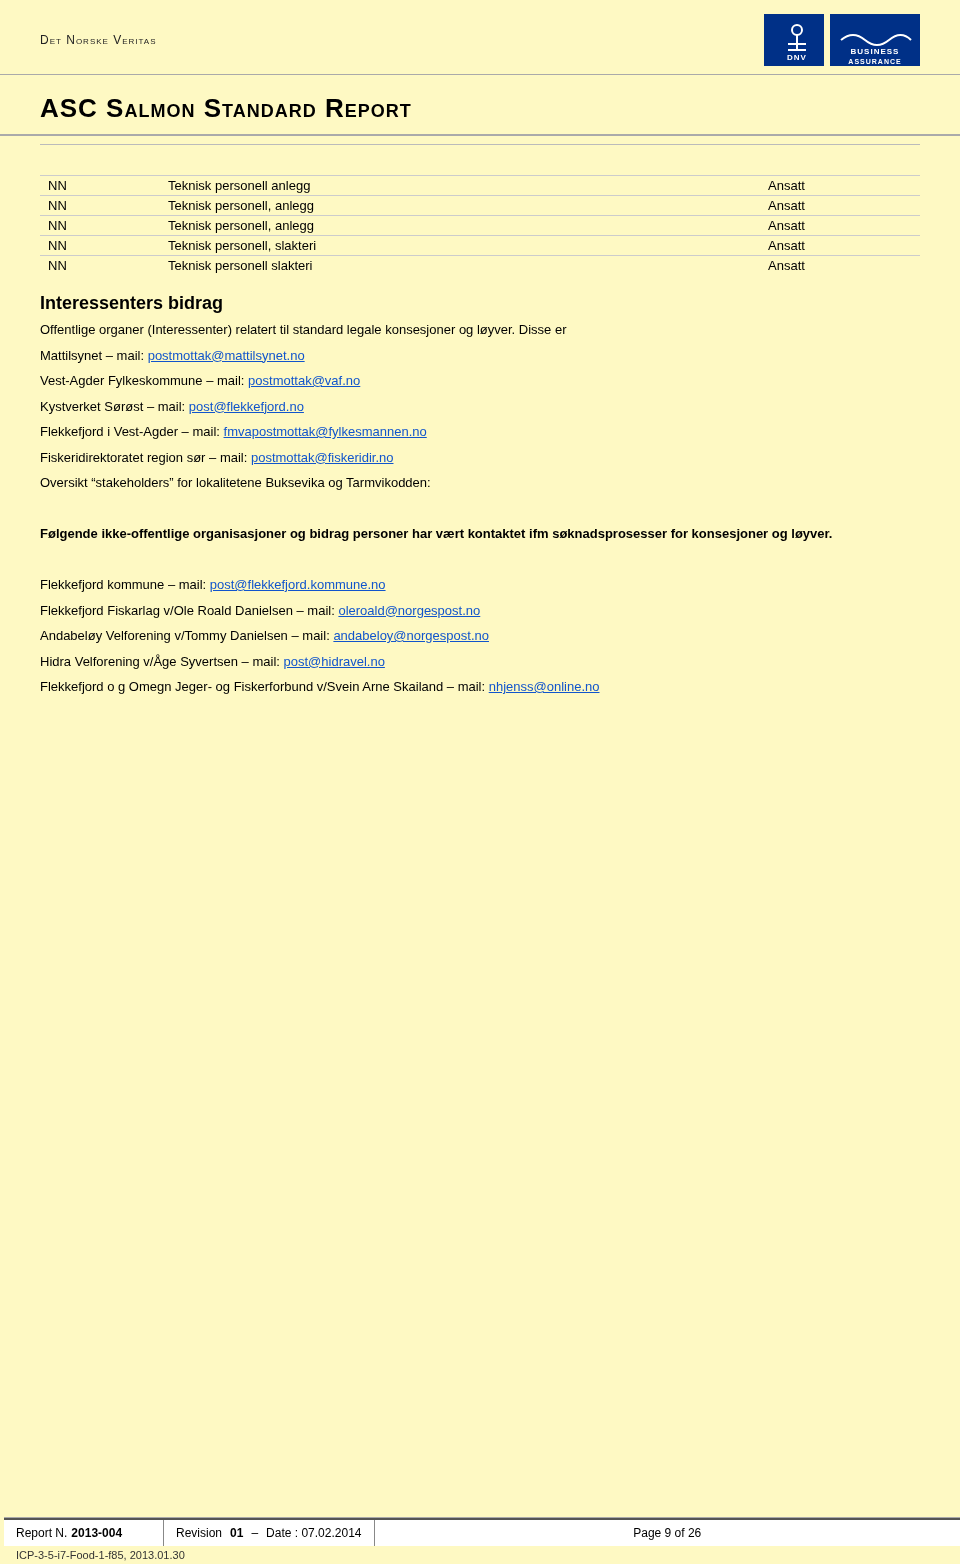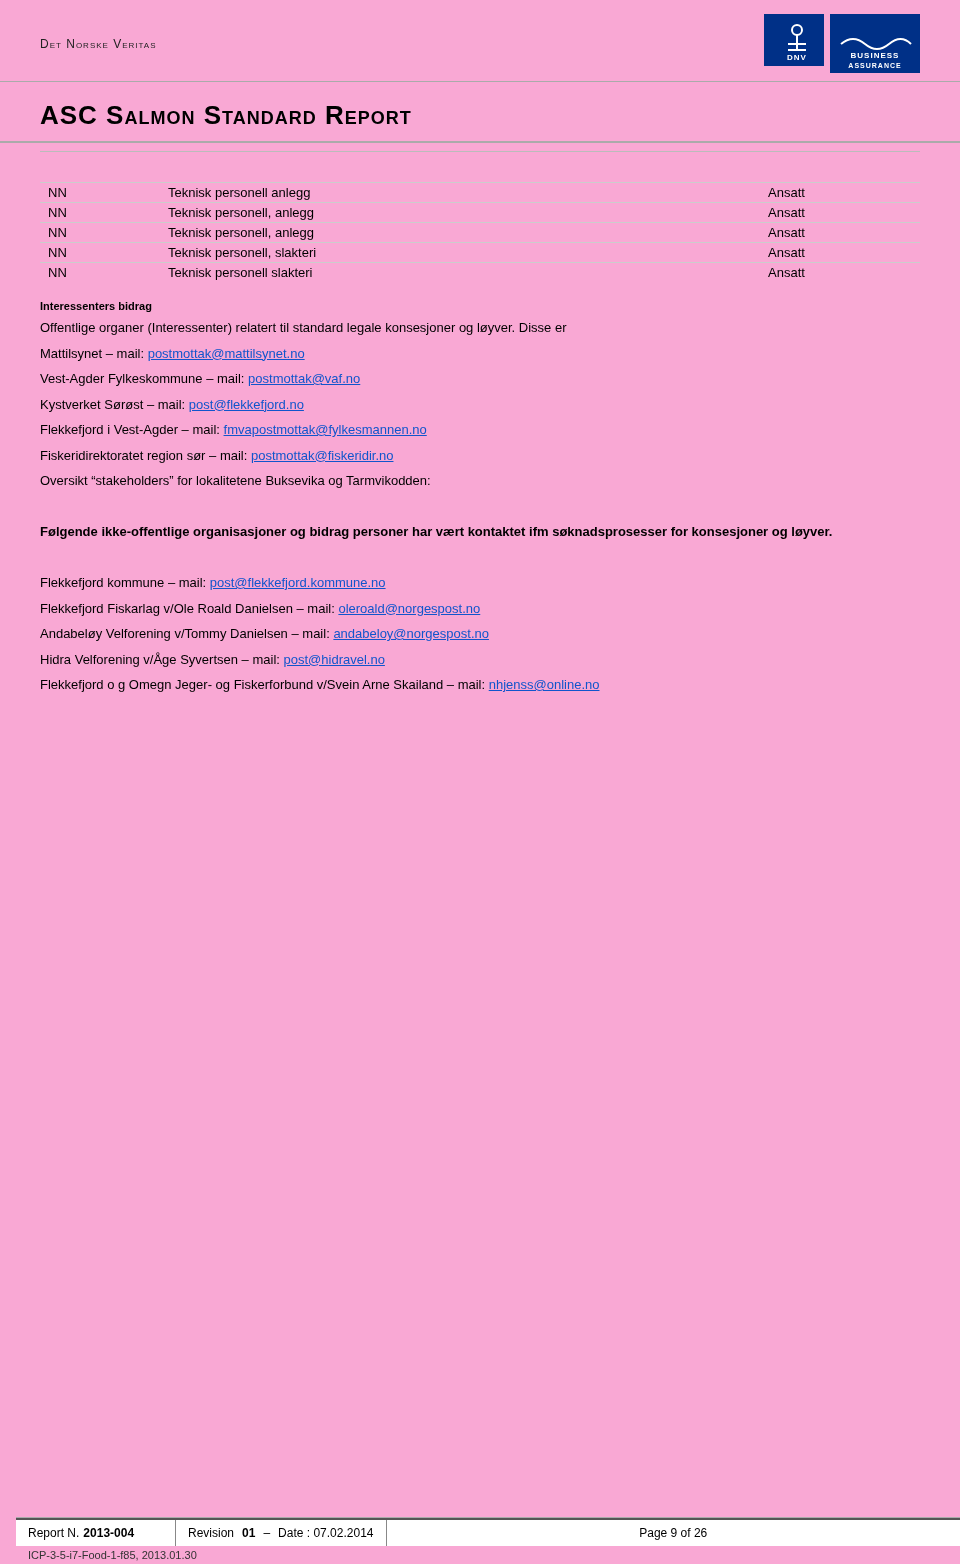--- a/index.html
+++ b/index.html
@@ -10,21 +10,21 @@
       background: #fff;
       width: 960px;
       min-height: 1564px;
       position: relative;
     }
     .page-wrapper {
       width: 960px;
       min-height: 1564px;
       padding: 0;
       position: relative;
-      background: #f9a8d4;
+      background: #fef9c3;
     }
     .header-org-name {
       font-size: 12px;
       font-weight: normal;
       letter-spacing: 1px;
       color: #222;
       font-variant: small-caps;
     }
     
     .title-section {
@@ -65,41 +65,41 @@
       width: 300px;
     }
     .nn-table td:nth-child(3) {
       width: 80px;
     }
     .nn-table .border-row td {
       border-top: 1px solid #ccc;
     }
     
     .section-heading {
-      font-size: 11px;
+      font-size: 18px;
       font-weight: bold;
       margin: 18px 0 6px 0;
     }
     .section-text {
       font-size: 13px;
       margin-bottom: 6px;
       line-height: 1.5;
     }
     .link-text {
       color: #1155cc;
       text-decoration: underline;
     }
     .bold-text {
       font-weight: bold;
     }
     
     .footer {
       position: absolute;
       bottom: 0;
-      left: 16px;
+      left: 4px;
       right: 0;
       border-top: 1px solid #aaa;
     }
     .footer-main {
       display: flex;
       align-items: stretch;
       background: #fff;
       border-top: 2px solid #555;
     }
     .footer-cell {
@@ -137,21 +137,21 @@
       align-items: center;
       justify-content: flex-end;
       letter-spacing: 1px;
     }
     .business-logo-box {
       background: #003087;
       color: white;
       font-size: 9px;
       font-weight: bold;
       width: 90px;
-      height: 59px;
+      height: 52px;
       display: flex;
       flex-direction: column;
       align-items: center;
       justify-content: center;
       line-height: 1.3;
       letter-spacing: 1.5px;
       text-align: center;
     }
     .header-top-bar {
       display: flex;

